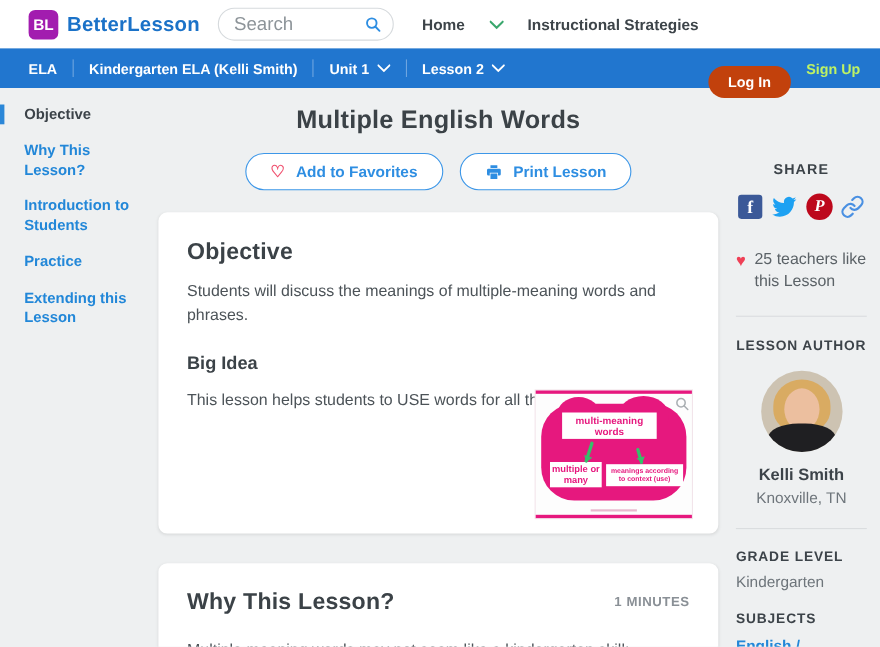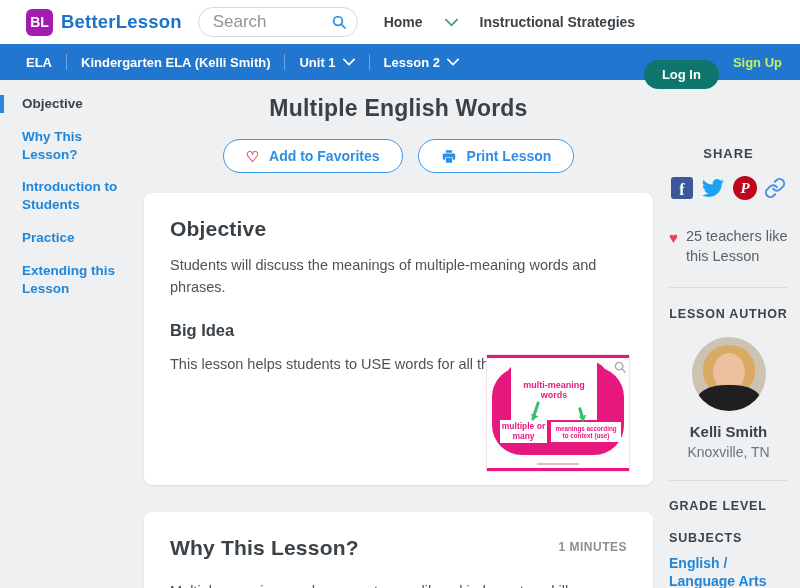--- a/index.html
+++ b/index.html
@@ -18,21 +18,21 @@
     font-family:"Liberation Sans", sans-serif; }
   .search-pill input::placeholder { color:#8d9499; }
   .nav-links { display:flex; align-items:center; margin-left:26px; gap:22px; }
   .nav-link { font-size:14px; font-weight:bold; color:#3d4449; cursor:pointer; display:flex; align-items:center; gap:7px; white-space:nowrap; }
 
   
   .bluebar { height:36px; background:#2176cf; display:flex; align-items:center; padding:0 14px 0 26px; position:relative; }
   .crumb { color:#fff; font-size:13px; font-weight:bold; display:flex; align-items:center; gap:7px; cursor:pointer; white-space:nowrap; }
   .crumb-sep { width:1px; height:16px; background:rgba(255,255,255,.35); margin:0 14px; }
   .bluebar-right { margin-left:auto; display:flex; align-items:center; gap:14px; }
-  .login-btn { background:#0f766e; color:#fff; font-size:13px; font-weight:bold; border:none;
+  .login-btn { background:#c2410c; color:#fff; font-size:13px; font-weight:bold; border:none;
     border-radius:15px; padding:7px 18px; cursor:pointer; margin-top:24px; font-family:"Liberation Sans", sans-serif; }
   .signup-btn { color:#bef264; font-size:13px; font-weight:bold; background:none; border:none; cursor:pointer;
     padding-right:4px; font-family:"Liberation Sans", sans-serif; }
 
   
   .content { display:flex; height:508px; }
   .sidebar { width:140px; flex:none; padding-top:15px; }
   .side-item { font-size:13.5px; font-weight:bold; color:#2287d8; padding:0 10px 0 18px; margin-bottom:15px;
     line-height:1.32; cursor:pointer; border-left:4px solid transparent; }
   .side-item.active { color:#3c4349; border-left-color:#2b87d8; }
@@ -55,21 +55,21 @@
   .duration { font-size:12px; font-weight:bold; color:#8a9096; letter-spacing:.5px; margin-top:4px; white-space:nowrap; }
 
   
   .poster-wrap { position:absolute; right:24px; bottom:14px; }
   .poster { width:142px; height:116px; background:#fdfdfd; position:relative;
     border-top:3px solid #e6187e; border-bottom:3px solid #e6187e; box-shadow:0 0 0 1px #f2e4ea; }
   .cloud { position:absolute; left:5px; right:5px; top:9px; bottom:13px; background:#e6187e; border-radius:30px; }
   .cloud:before { content:""; position:absolute; width:40px; height:34px; background:#e6187e; border-radius:50%; top:-6px; left:14px; }
   .cloud:after  { content:""; position:absolute; width:46px; height:36px; background:#e6187e; border-radius:50%; top:-7px; right:16px; }
   .pbox { position:absolute; background:#fff; color:#e6187e; font-weight:bold; text-align:center; line-height:1.12; z-index:2; }
-  .pbox-top   { top:2px; left:24px; width:86px; font-size:9px; padding:20px 1px; }
+  .pbox-top   { top:17px; left:24px; width:86px; font-size:9px; padding:2px 1px; }
   .pbox-left  { top:62px; left:13px; width:47px; font-size:8.5px; padding:2px 0; }
   .pbox-right { top:64px; left:64px; width:70px; font-size:6.3px; padding:3px 1px; }
   .arrow { position:absolute; width:3px; background:#35c06a; z-index:3; border-radius:2px; }
   .arrow-l { height:20px; top:43px; left:47px; transform:rotate(18deg); }
   .arrow-r { height:15px; top:49px; left:93px; transform:rotate(-16deg); }
   .arrow:after { content:""; position:absolute; bottom:-3px; left:-2.5px; border:4px solid transparent; border-top:5px solid #35c06a; }
   .poster-zoom { position:absolute; top:2px; right:2px; z-index:4; opacity:.75; }
   .poster-credit { position:absolute; bottom:3px; left:50%; transform:translateX(-50%); width:42px; height:2px; background:#e9b7cd; }
 
   
@@ -237,18 +237,19 @@
       <div class="hair"></div>
       <div class="face"></div>
       <div class="body"></div>
     </div>
     <div class="author-name">Kelli Smith</div>
     <div class="author-loc">Knoxville, TN</div>
 
     <div class="divider"></div>
 
     <div class="meta-h">GRADE LEVEL</div>
+    <div class="meta-val">Kindergarten</div>
 
     <div class="meta-h">SUBJECTS</div>
     <div class="subj-link">English / Language Arts</div>
 
   </div>
 </div>
 
 </body></html>

